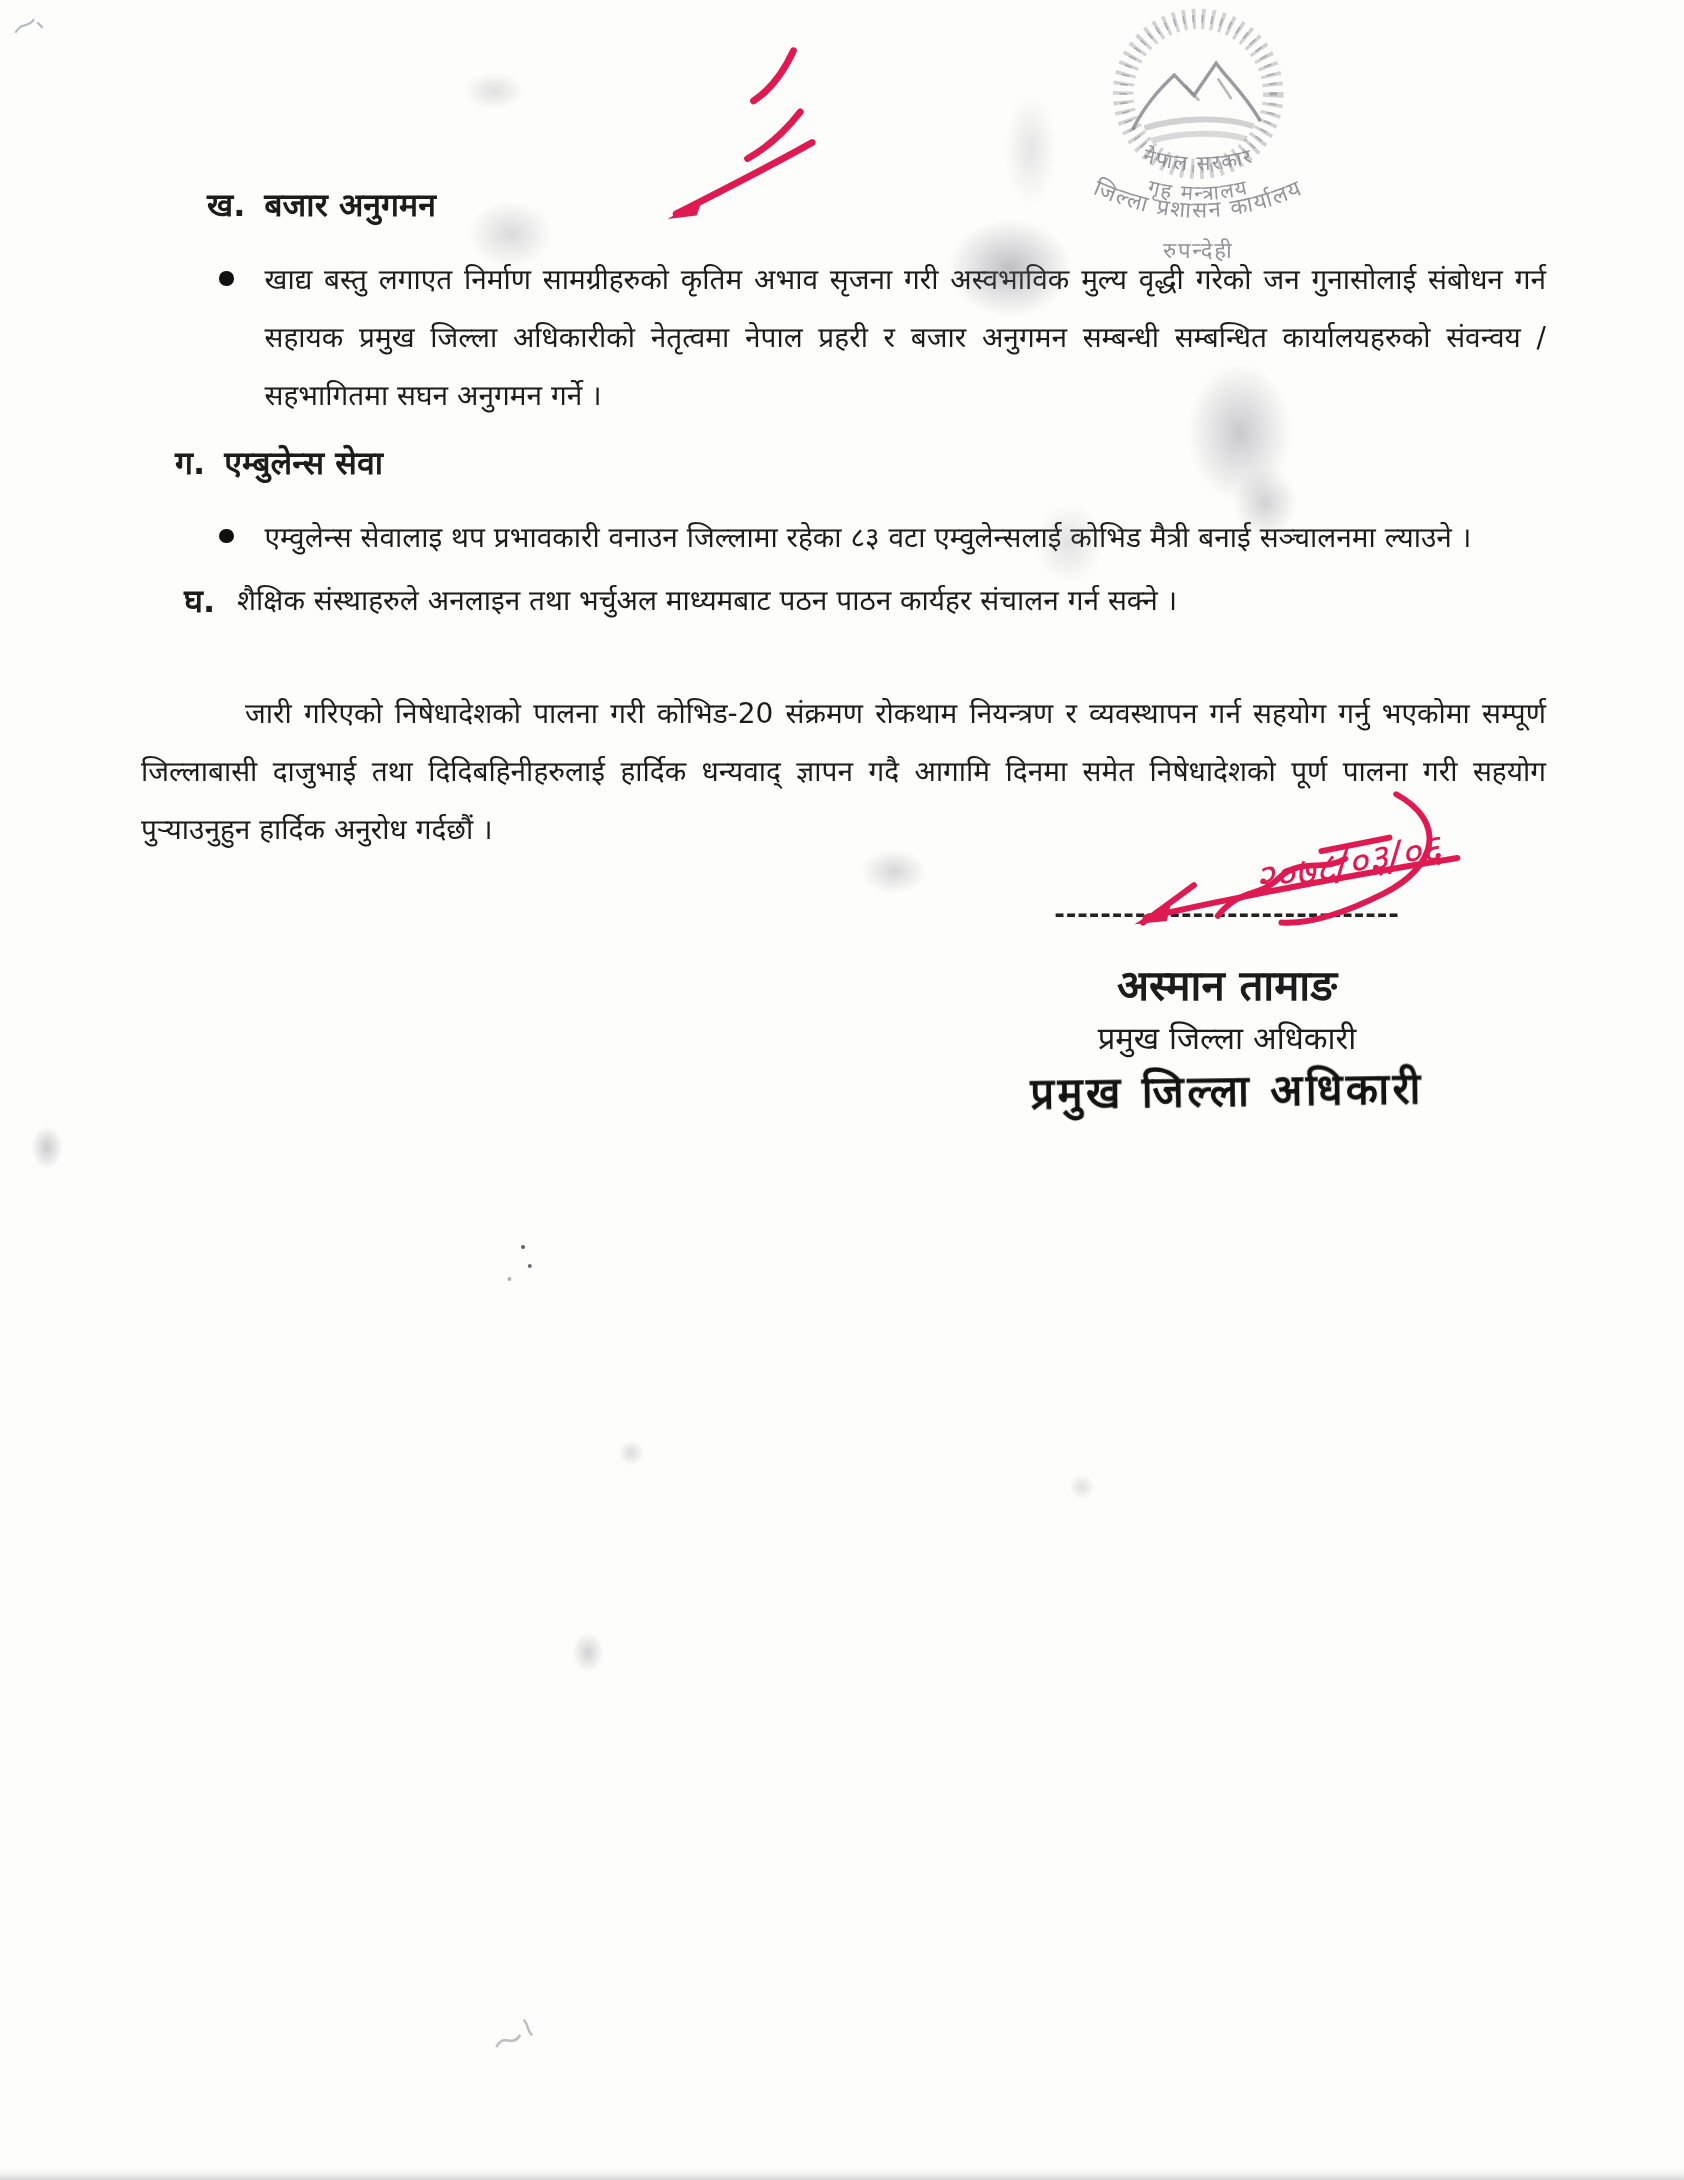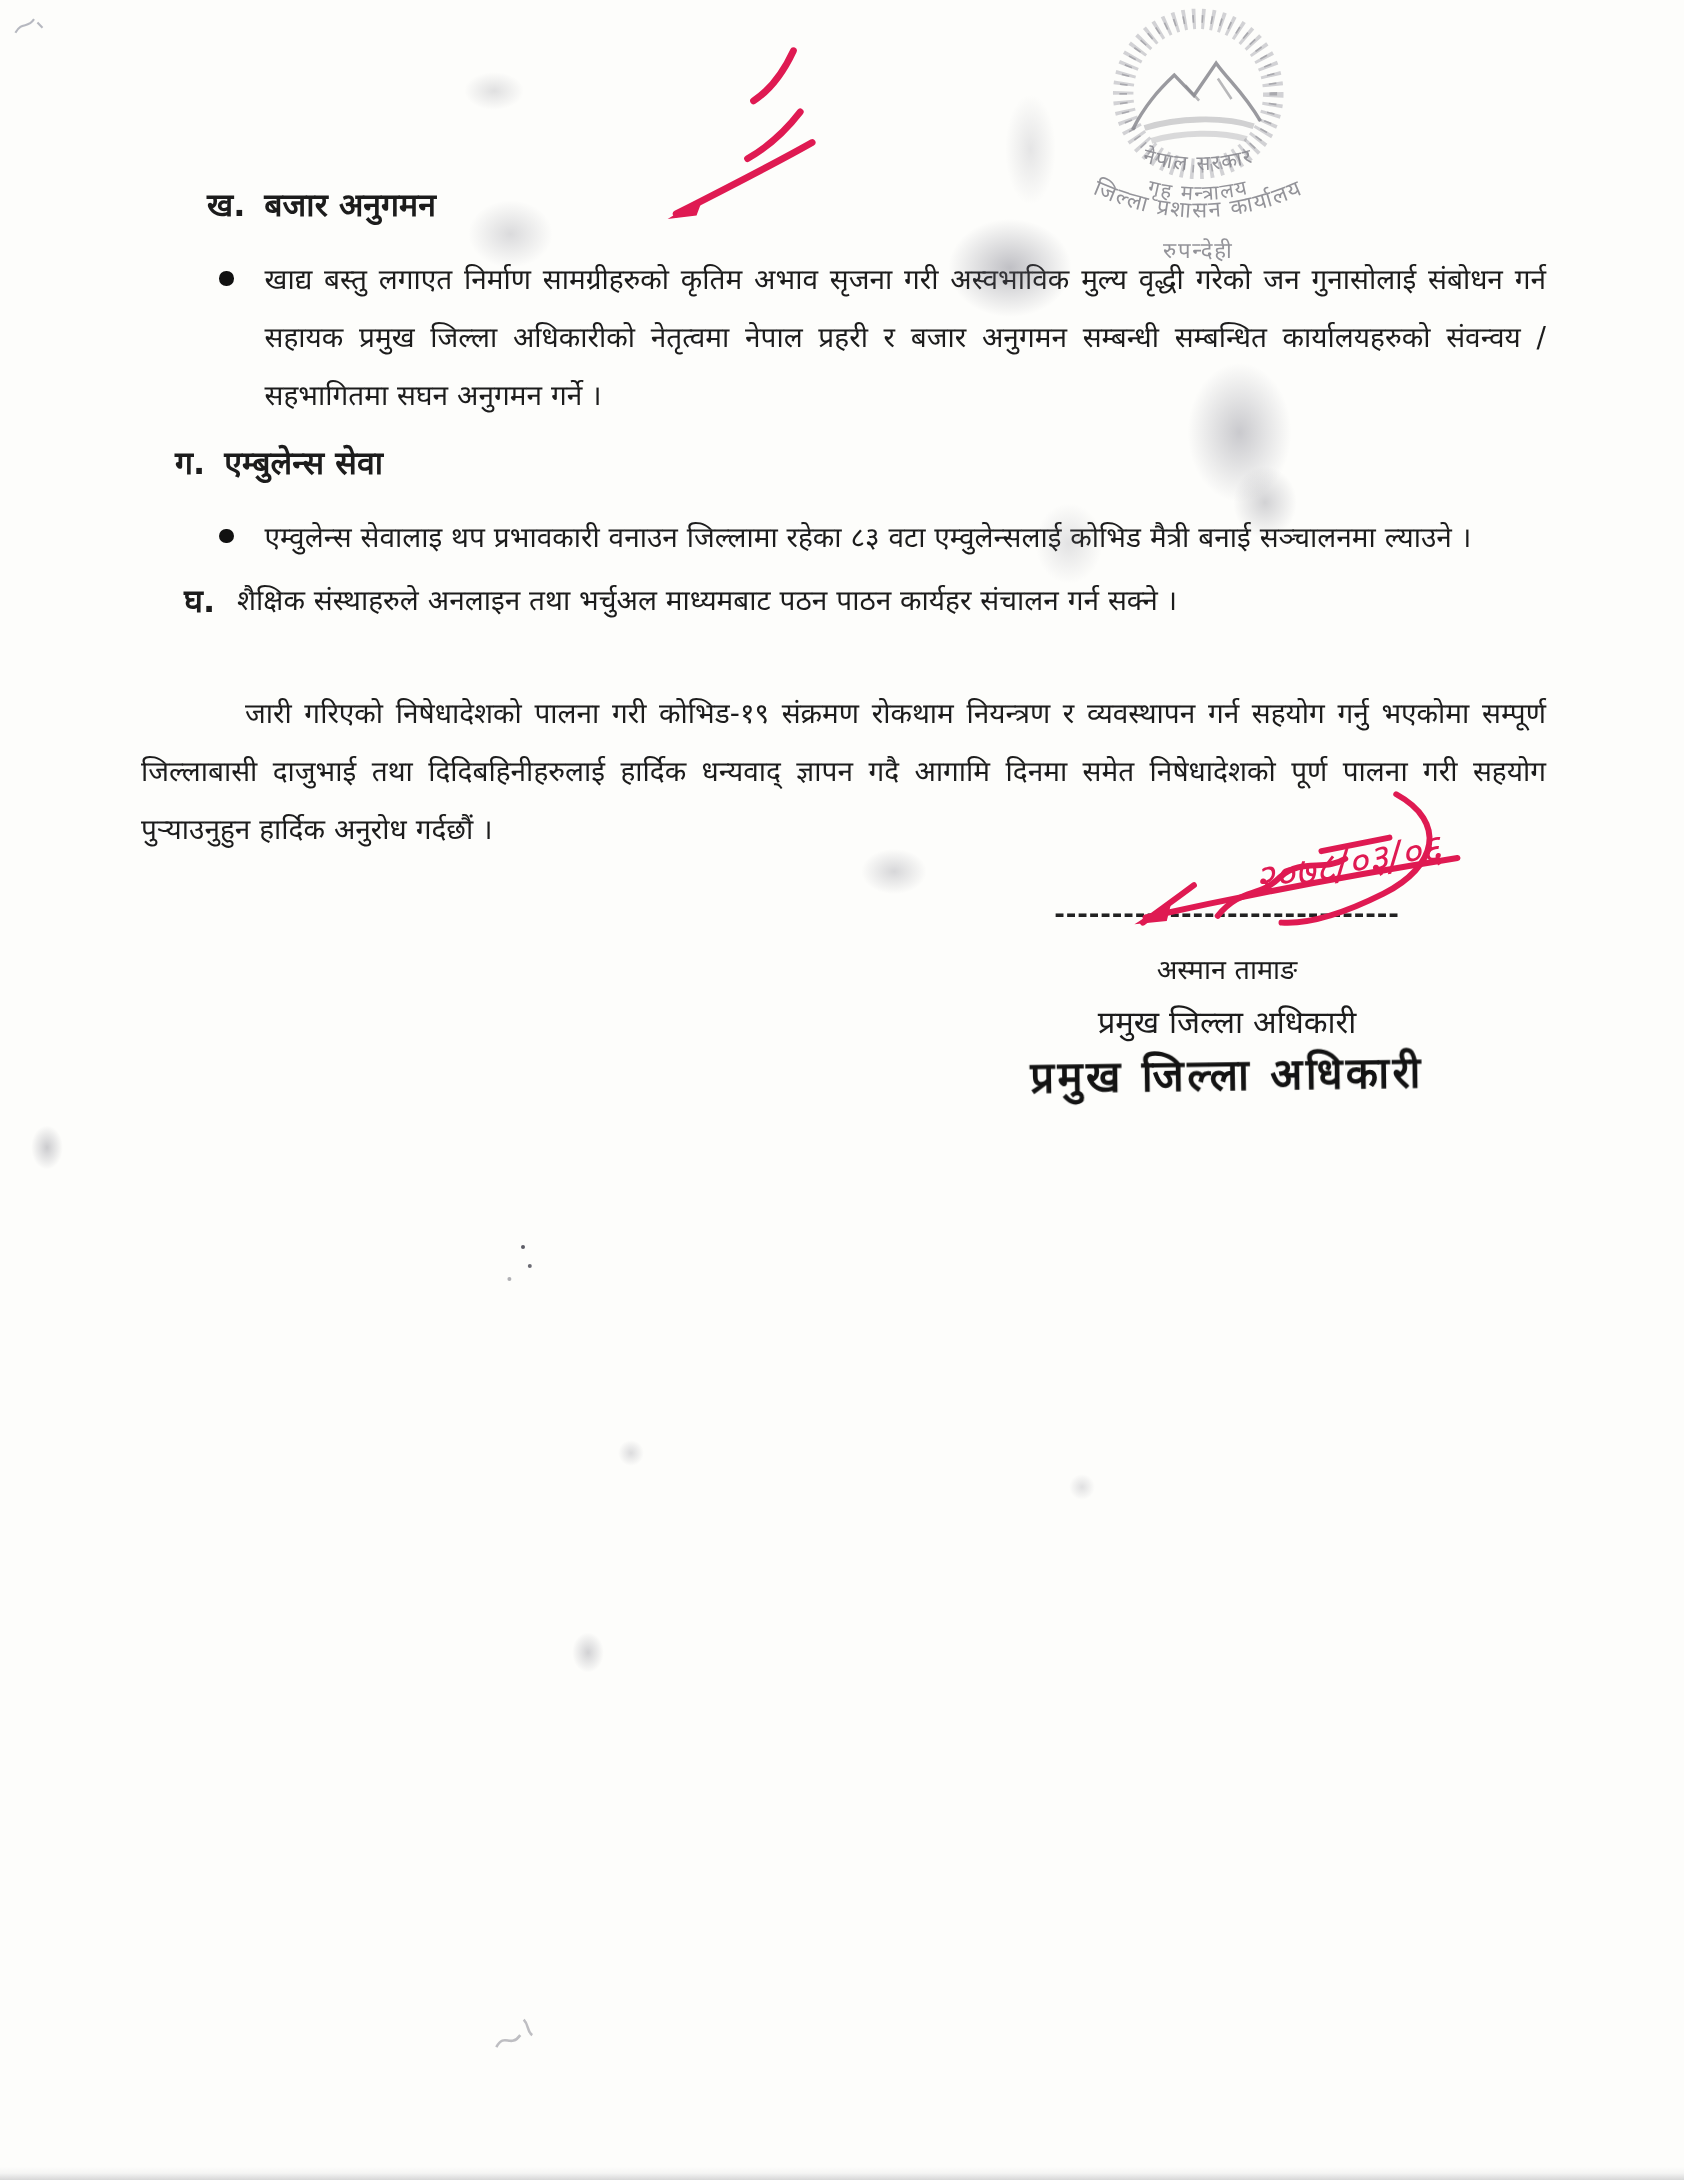--- a/index.html
+++ b/index.html
@@ -25,21 +25,21 @@
   .btxt{flex:1 1 auto;text-align:justify;}
   .gha-row{display:flex;align-items:flex-start;margin-top:5.1px;}
   .gha-label{font-weight:bold;font-size:32px;flex:0 0 auto;margin:0 22px 0 43px;}
   .closing{margin:55px 0 0 0;text-align:justify;text-indent:104px;}
   
   .sig-block{
     position:absolute;left:963px;top:896px;width:528px;
     text-align:center;
   }
   .sig-sep{font-weight:bold;font-size:25.6px;letter-spacing:0.9px;color:#222;white-space:nowrap;line-height:34px;}
-  .sig-name{font-size:27px;margin-top:19px;line-height:41px;}
+  .sig-name{font-size:42px;margin-top:35px;line-height:41px;font-weight:bold;}
   .sig-title{font-size:31px;margin-top:12px;line-height:41px;}
   .stamp-title{
     font-size:42px;font-weight:bold;letter-spacing:3.4px;line-height:49px;
     margin-top:6.8px;color:#1b1b1b;
     filter:blur(0.5px) contrast(1.25);
     transform:rotate(-0.8deg) scaleY(1.04);
     opacity:.93;
   }
   
   .abs{position:absolute;}
@@ -121,21 +121,21 @@
     <div class="bullet-row">
       <span class="disc"></span>
       <div class="btxt">एम्वुलेन्स सेवालाइ थप प्रभावकारी वनाउन जिल्लामा रहेका ८३ वटा एम्वुलेन्सलाई कोभिड मैत्री बनाई सञ्चालनमा ल्याउने ।</div>
     </div>
 
     <div class="gha-row">
       <span class="gha-label">घ.</span>
       <div class="btxt">शैक्षिक संस्थाहरुले अनलाइन तथा भर्चुअल माध्यमबाट पठन पाठन कार्यहर संचालन गर्न सक्ने ।</div>
     </div>
 
-    <p class="closing">जारी गरिएको निषेधादेशको पालना गरी कोभिड-१९ संक्रमण रोकथाम नियन्त्रण र व्यवस्थापन गर्न सहयोग गर्नु भएकोमा सम्पूर्ण जिल्लाबासी दाजुभाई तथा दिदिबहिनीहरुलाई हार्दिक धन्यवाद् ज्ञापन गदै आगामि दिनमा समेत निषेधादेशको पूर्ण पालना गरी सहयोग पुऱ्याउनुहुन हार्दिक अनुरोध गर्दछौं ।</p>
+    <p class="closing">जारी गरिएको निषेधादेशको पालना गरी कोभिड-20 संक्रमण रोकथाम नियन्त्रण र व्यवस्थापन गर्न सहयोग गर्नु भएकोमा सम्पूर्ण जिल्लाबासी दाजुभाई तथा दिदिबहिनीहरुलाई हार्दिक धन्यवाद् ज्ञापन गदै आगामि दिनमा समेत निषेधादेशको पूर्ण पालना गरी सहयोग पुऱ्याउनुहुन हार्दिक अनुरोध गर्दछौं ।</p>
   </div>
 
   <div class="sig-block">
     <div class="sig-sep">------------------------------</div>
     <div class="sig-name">अस्मान तामाङ</div>
     <div class="sig-title">प्रमुख जिल्ला अधिकारी</div>
     <div class="stamp-title">प्रमुख जिल्ला अधिकारी</div>
   </div>
 
   <svg class="abs" style="left:1090px;top:756px;" width="434" height="221" viewBox="0 0 510 260">

